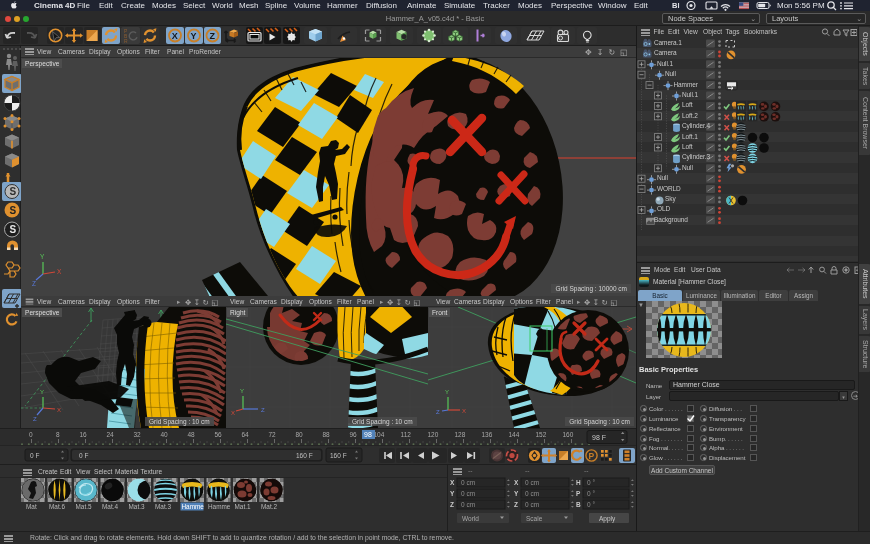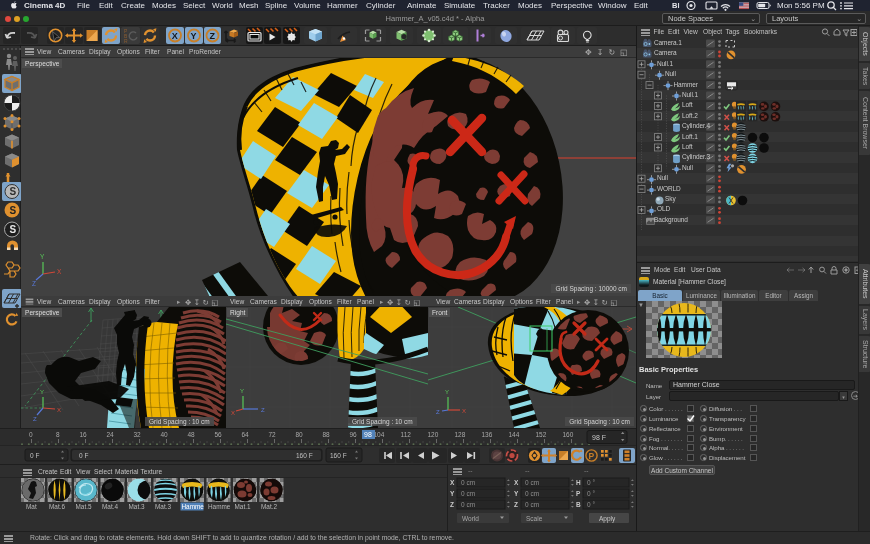--- a/index.html
+++ b/index.html
@@ -52,32 +52,32 @@
 #statusbar{left:0;top:531px;width:870px;height:13px;background:#2b2b2b;border-top:1px solid #1e1e1e;color:#b2b2b2;font-size:6.8px;}
 .burger{position:absolute;width:9px;height:7px;border-top:5px double #9a9a9a;border-bottom:1.5px solid #9a9a9a;}
 </style></head>
 <body>
 <div id="stage">
 
 <div class="abs" id="menubar">
 <svg width="10" height="11" viewBox="0 0 10 11" style="position:absolute;left:9px;top:0">
 <path d="M5.3 2.6 q.1 -1.1 1 -1.6 q.2 .9 -.3 1.5 q-.4 .5 -.7 .1z M5 3.4 q.8 -.6 1.7 -.3 q.6 .2 .9 .7 q-.8 .5 -.8 1.4 q0 1 .9 1.4 q-.3 .9 -.8 1.5 q-.5 .7 -1.1 .4 q-.5 -.2 -.8 -.2 q-.3 0 -.8 .2 q-.6 .3 -1.1 -.4 q-1 -1.3 -1 -2.8 q0 -1.1 .6 -1.7 q.5 -.5 1.2 -.5 q.4 0 .8 .2 q.2 .1 .3 .1z" fill="#e8e8ec"></path>
 </svg>
-<span style="left:24px;font-weight:bold">Cinema 4D</span>
+<span style="left:34px;font-weight:bold">Cinema 4D</span>
 <span style="left:77px">File</span>
       <span style="left:99px">Edit</span>
 <span style="left:121px">Create</span>
       <span style="left:152px">Modes</span>
 <span style="left:183px">Select</span>
       <span style="left:212px">World</span>
 <span style="left:239px">Mesh</span>
       <span style="left:265px">Spline</span>
 <span style="left:294px">Volume</span>
       <span style="left:327px">Hammer</span>
-<span style="left:366px">Cylinder</span>
+<span style="left:366px">Diffusion</span>
       <span style="left:407px">Animate</span>
 <span style="left:444px">Simulate</span>
       <span style="left:483px">Tracker</span>
 <span style="left:518px">Modes</span>
       <span style="left:551px">Perspective</span>
 <span style="left:598px">Window</span>
       <span style="left:634px">Edit</span>
 <span style="left:777px">Mon 5:56 PM</span>
 <svg width="200" height="11" viewBox="0 0 200 11" style="position:absolute;left:668px;top:0">
 <g fill="#e3e4e8">
@@ -109,21 +109,21 @@
           <circle cx="173" cy="5.8" r=".9"></circle>
           <circle cx="173" cy="8.6" r=".9"></circle>
 </g>
 </svg>
 </div>
 
 <div class="abs" id="titlebar">
 <div class="tl" style="left:5px;background:#e0483e"></div>
 <div class="tl" style="left:14px;background:#dea123"></div>
 <div class="tl" style="left:23px;background:#27a62f"></div>
-<div id="wtitle">Hammer_A_v05.c4d * - Alpha</div>
+<div id="wtitle">Hammer_A_v05.c4d * - Basic</div>
 <div class="ddl" style="left:662px;width:98px">Node Spaces<span class="ar">⌄</span></div>
 <div class="ddl" style="left:766px;width:100px">Layouts<span class="ar">⌄</span></div>
 </div>
 
 <div class="abs" id="toolbar">
 <svg width="636" height="20" viewBox="0 0 636 20">
 <g fill="none">
 
 <rect x="3" y="1" width="17" height="17" rx="2" fill="#252525"></rect>
 <rect x="21" y="1" width="17" height="17" rx="2" fill="#252525"></rect>

